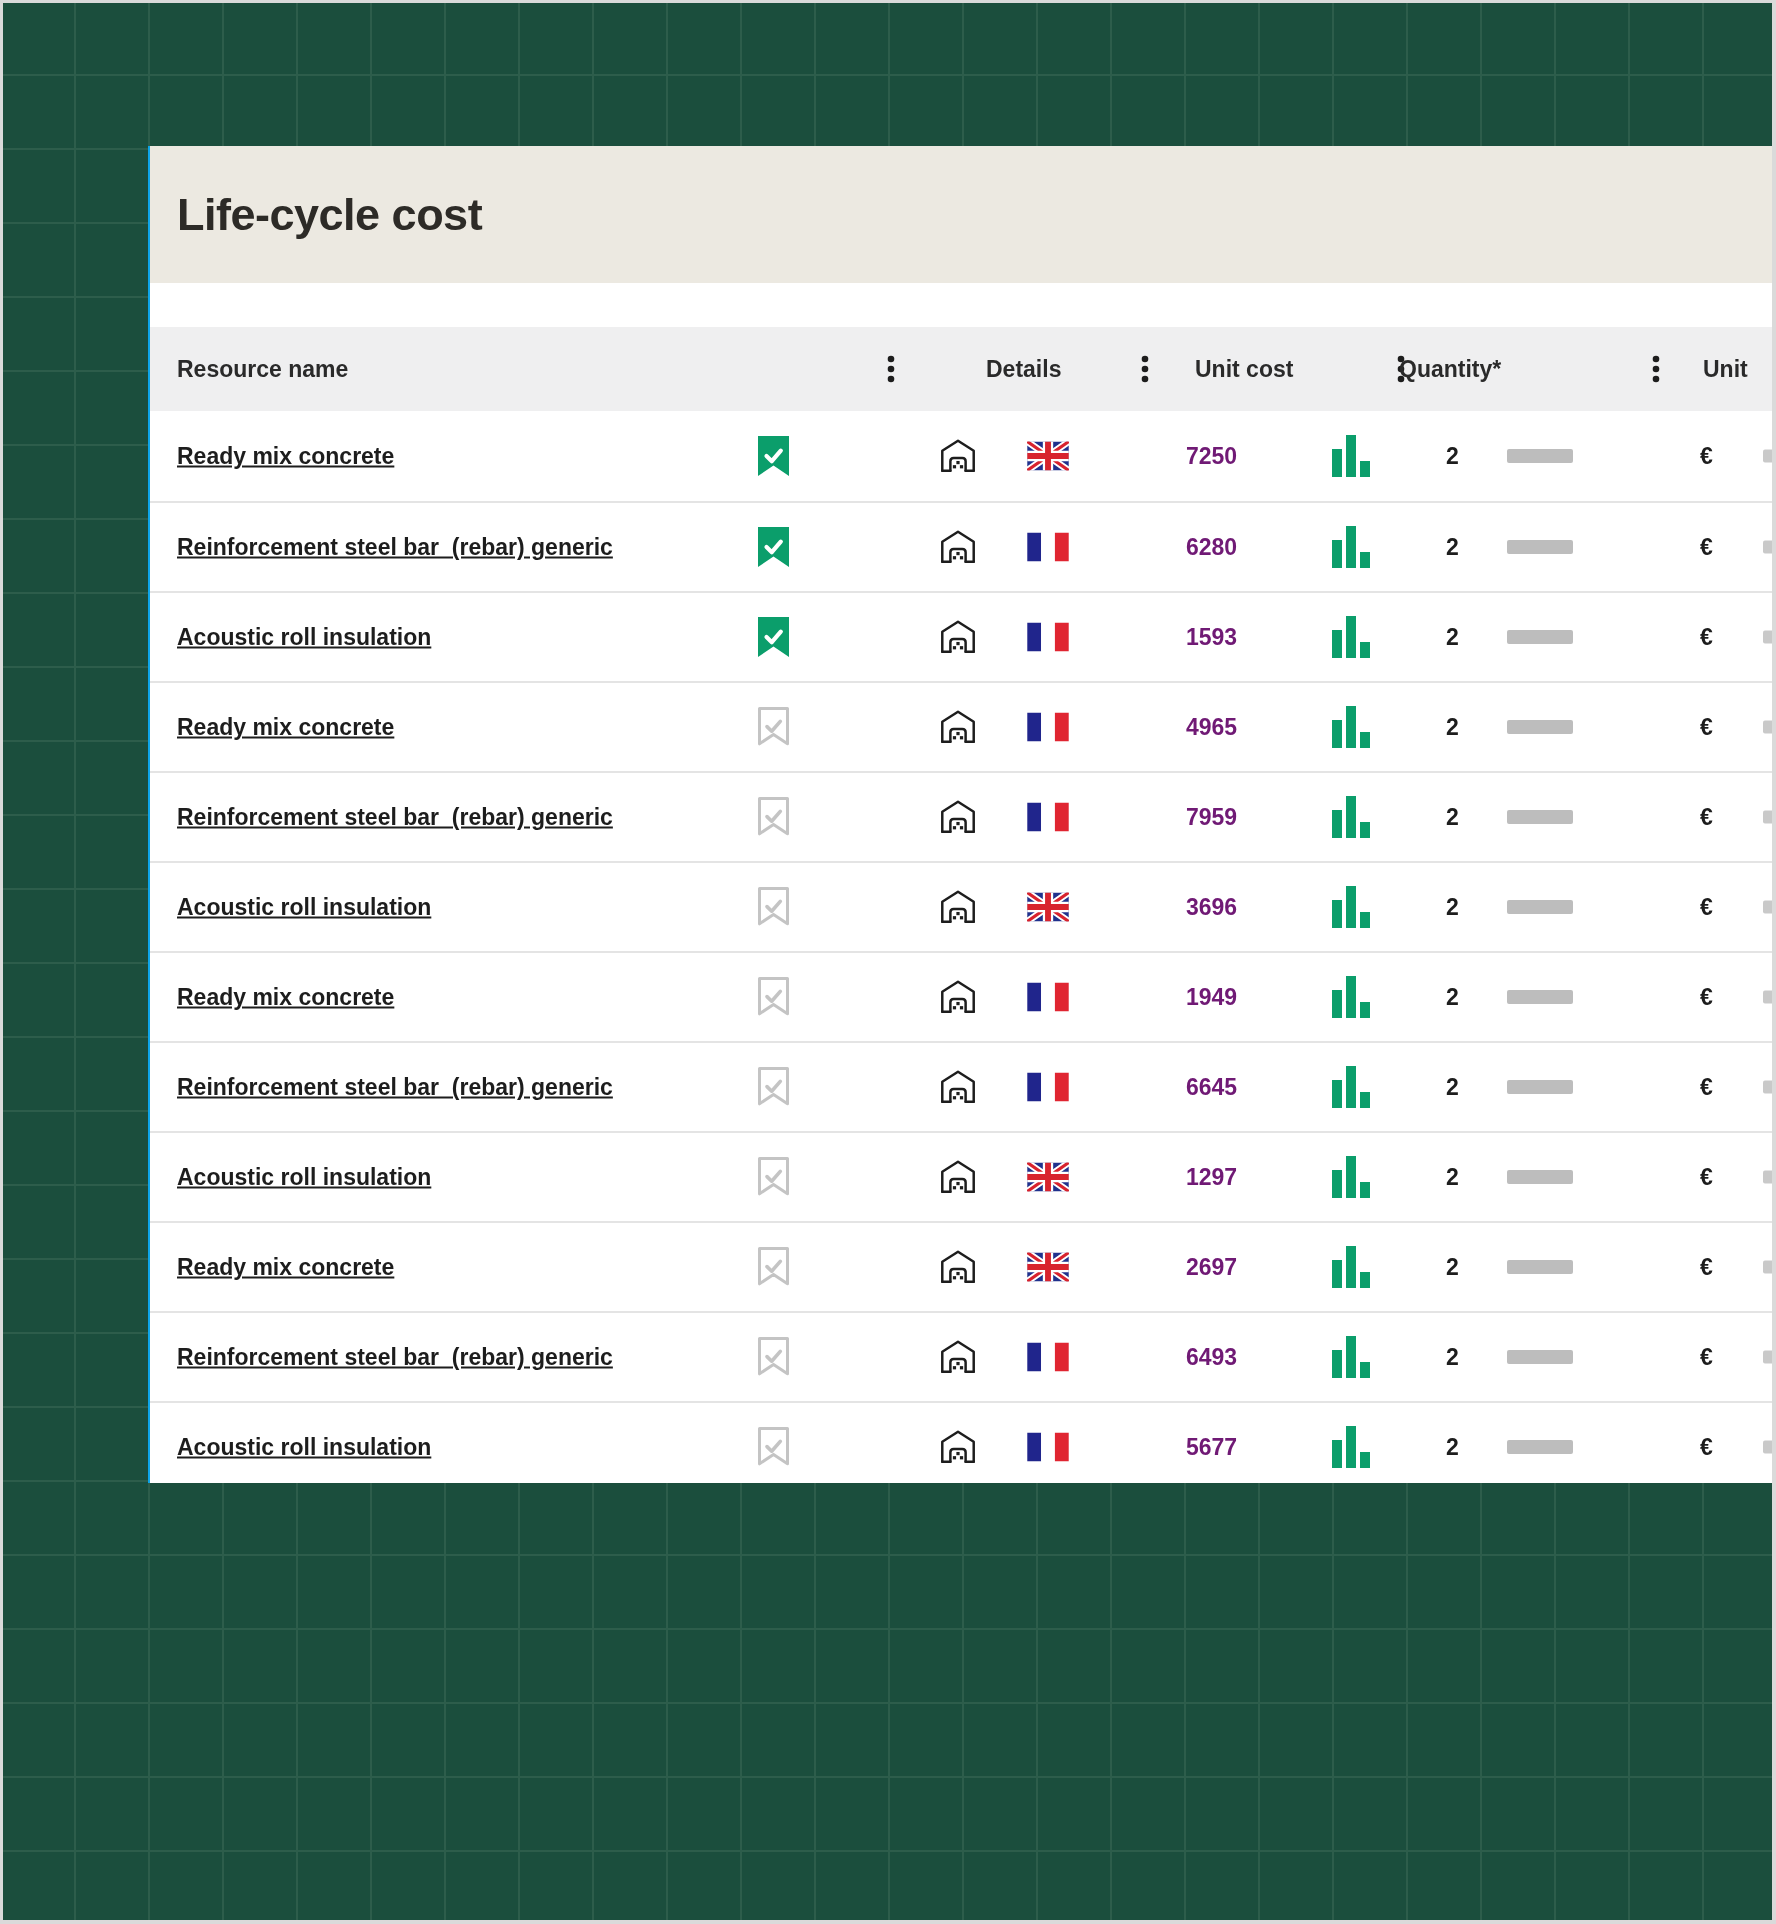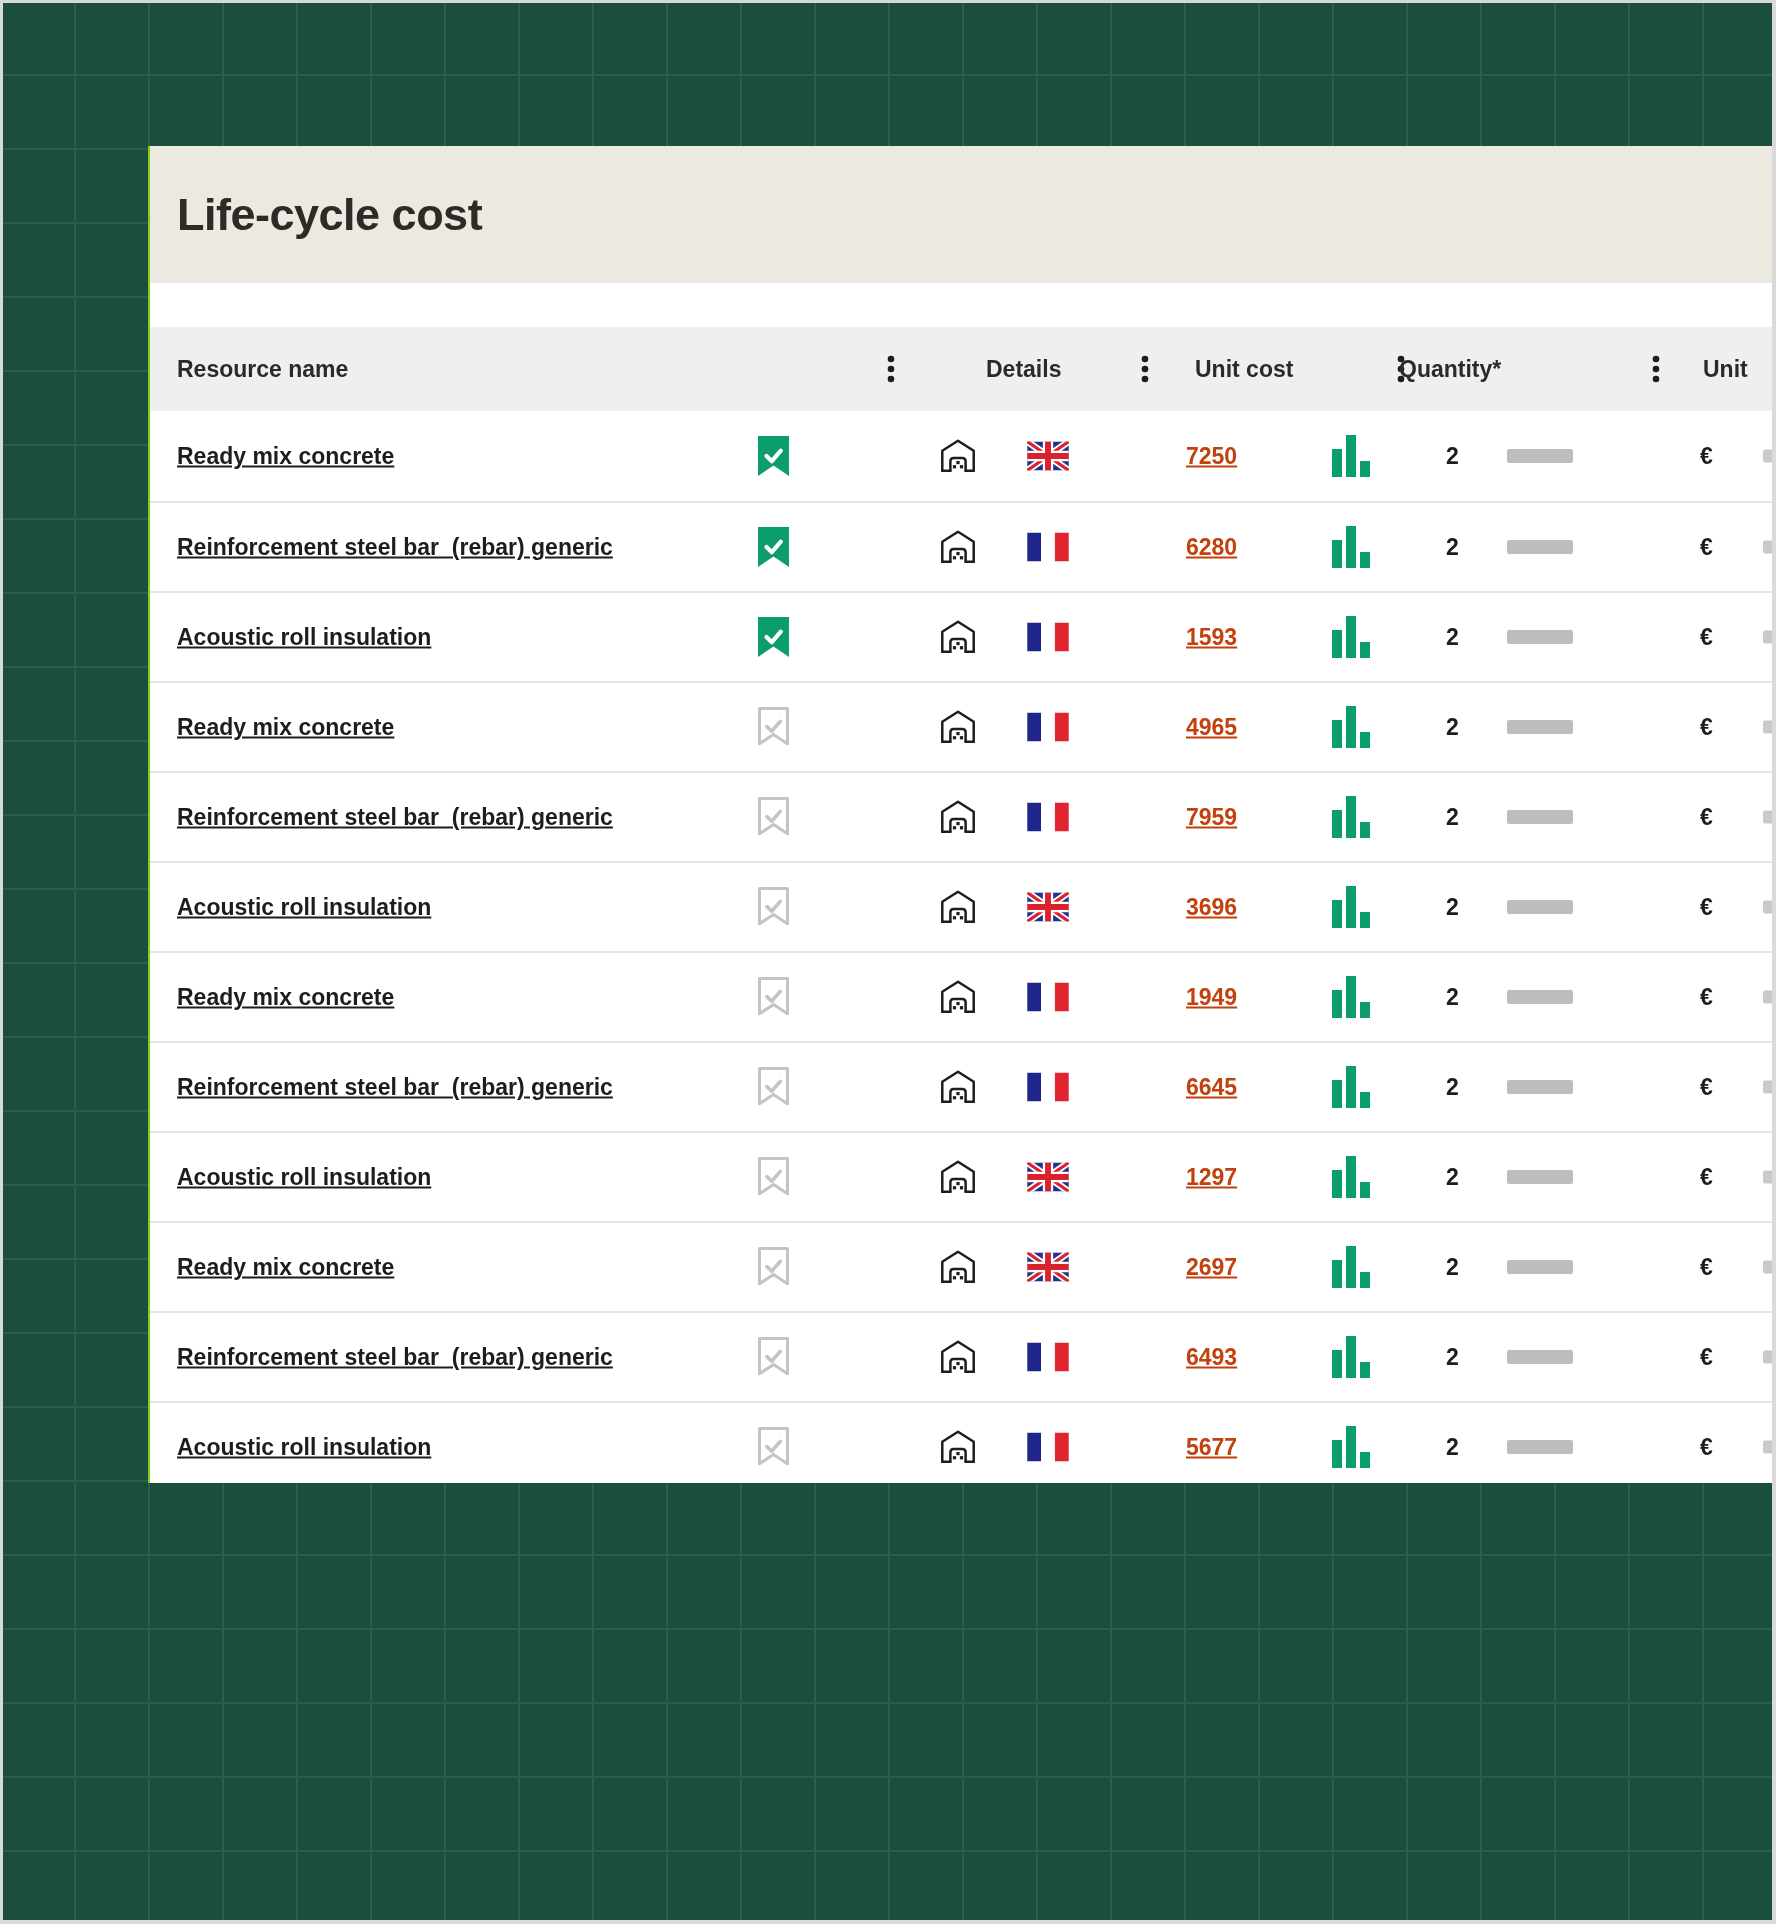--- a/index.html
+++ b/index.html
@@ -17,21 +17,21 @@
   .window-edge { position:absolute; background:#DADADA; z-index:50; }
   .edge-top    { top:0; left:0; right:0; height:3px; }
   .edge-bottom { bottom:0; left:0; right:0; height:4px; }
   .edge-left   { top:0; bottom:0; left:0; width:3px; }
   .edge-right  { top:0; bottom:0; right:0; width:4px; }
 
   .panel {
     position:absolute; left:148px; top:146px;
     width:1624px; height:1337px;
     background:#fff; overflow:hidden;
-    border-left:2px solid #84cc16;
+    border-left:2px solid #0ea5e9;
   }
   .title-band { height:137px; background:#ECE9E1; display:flex; align-items:center; padding-left:27px; }
   .title { font-size:45px; font-weight:700; color:#2D2B27; letter-spacing:-0.5px; }
   .spacer { height:44px; background:#fff; }
 
   .thead { position:relative; height:84px; background:#EFEFF0; }
   .th { position:absolute; top:50%; transform:translateY(-50%);
         font-size:23px; font-weight:700; color:#2A2A2A; white-space:pre; }
   .th-resource { left:27px; }
   .th-details  { left:790px;margin-left:46px; }
@@ -46,21 +46,21 @@
 
   .tbody { background:#fff; }
   .row { position:relative; height:90px; background:#fff; border-top:2px solid #E4E4E4; }
   .row:first-child { border-top:none; }
   .cell { position:absolute; top:50%; transform:translateY(-50%); }
   .cell svg { display:block; width:100%; height:100%; }
   .name     { left:27px;  font-size:23px; font-weight:700; color:#1D1D1D; white-space:pre;text-decoration:underline; }
   .bookmark { left:608px; width:31px; height:40px; cursor:pointer; }
   .building { left:788px; width:40px; height:40px; cursor:pointer; }
   .flag     { left:877px; width:42px; height:29px; }
-  .cost     { left:1036px; font-size:23px; font-weight:700; color:#c2410c;text-decoration:underline; }
+  .cost     { left:1036px; font-size:23px; font-weight:700; color:#701a75; }
   .bars     { left:1182px; width:38px; height:42px; cursor:pointer; }
   .qty      { left:1296px; font-size:23px; font-weight:700; color:#1D1D1D; }
   .skeleton { left:1357px; width:66px; height:14px; background:#BDBDBD; border-radius:2px; }
   .currency { left:1550px; font-size:23px; font-weight:700; color:#1D1D1D; }
   .edge-square { left:1613px; width:13px; height:13px; background:#C9C9C9; border-radius:2px; }
 </style>
 </head>
 <body>
 
 <div class="window-edge edge-top"></div>

